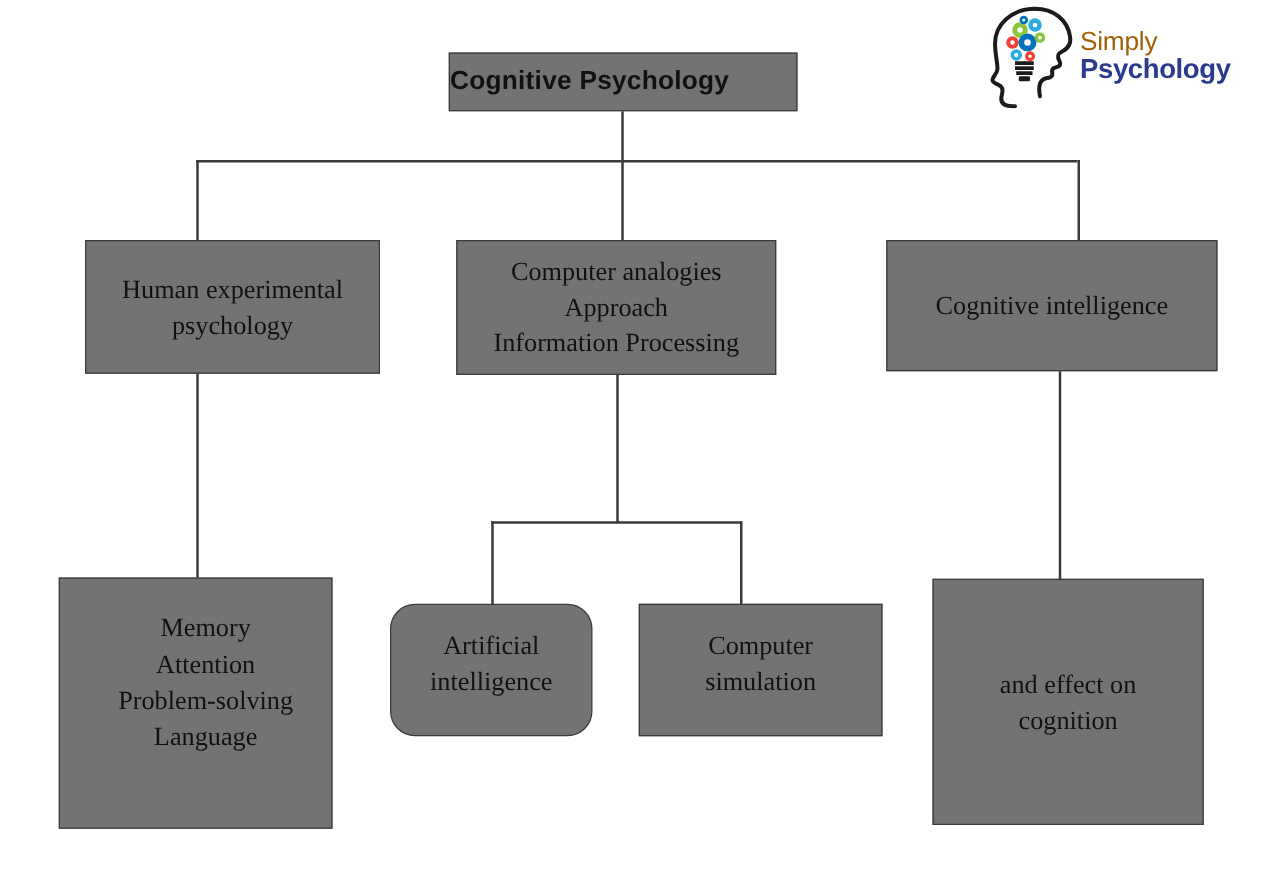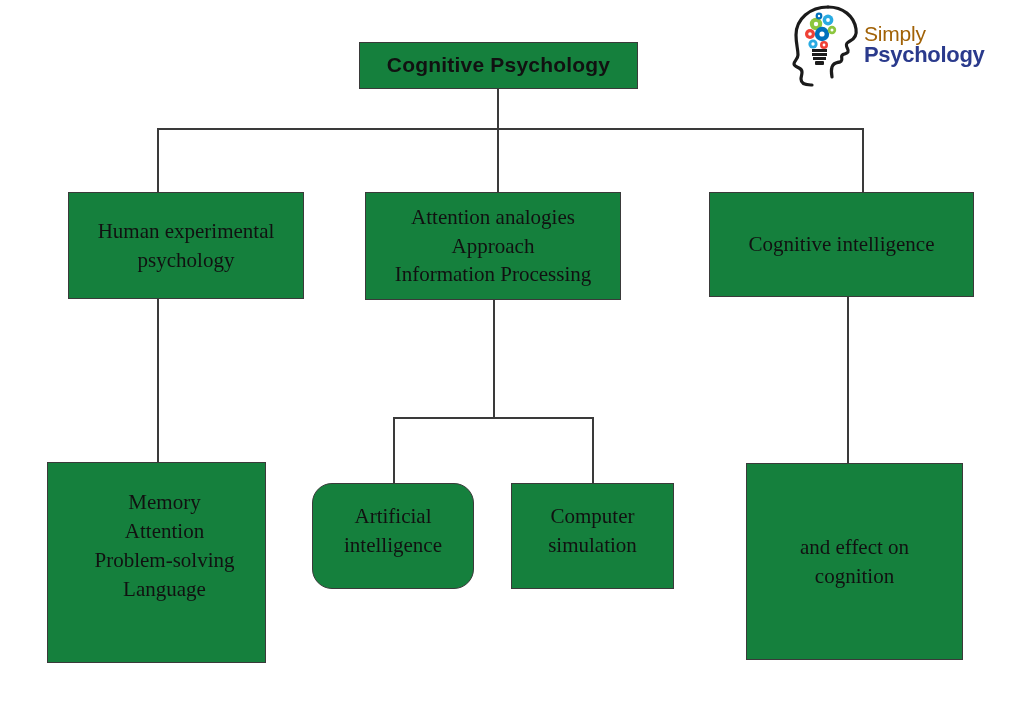--- a/index.html
+++ b/index.html
@@ -12,23 +12,23 @@
     width: 1024px;
     height: 713px;
     background: #ffffff;
     overflow: hidden;
     font-family: "Liberation Serif", "DejaVu Serif", serif;
   }
   .box {
     position: absolute;
     box-sizing: border-box;
     border: 1.5px solid #3a3a3a;
-    background: #15803d;
+    background: #737373;
     display: flex;
-    justify-content: center;
+    justify-content: flex-start;
     text-align: center;
     color: #111111;
     line-height: 1.38;
     z-index: 3;
   }
   .box .lines {
     width: 100%;
     padding: 0 8px;
     box-sizing: border-box;
   }
@@ -47,21 +47,21 @@
   }
 
   
   #box-human   { left: 40px;  top: 192px; width: 236px; height: 107px; font-size: 21px; margin-left: 28px; }
   #box-computer{ left: 365px; top: 192px; width: 256px; height: 108px; font-size: 21px; }
   #box-neuro   { left: 709px; top: 192px; width: 265px; height: 105px; font-size: 21px; }
 
   
   #box-topics  { left: 47px;  top: 462px; width: 219px; height: 201px; font-size: 21px; padding-left: 16px; }
   #box-ai      { left: 312px; top: 483px; width: 162px; height: 106px; font-size: 21px; border-radius: 20px; }
-  #box-sim     { left: 511px; top: 483px; width: 163px; height: 106px; font-size: 21px; }
+  #box-sim     { left: 511px; top: 483px; width: 195px; height: 106px; font-size: 21px; }
   #box-brain   { left: 746px; top: 463px; width: 217px; height: 197px; font-size: 21px; }
 
   #box-topics .lines { padding-top: 25px; }
   #box-ai .lines, #box-sim .lines { padding-top: 18px; }
 
   
   .ln-v, .ln-h {
     position: absolute;
     background: #3a3a3a;
     z-index: 1;
@@ -140,21 +140,21 @@
 
   <div class="box v-center" id="box-human">
     <span class="lines">
       <span class="ln">Human experimental</span>
       <span class="ln">psychology</span>
     </span>
   </div>
 
   <div class="box v-center" id="box-computer">
     <span class="lines">
-      <span class="ln">Attention analogies</span>
+      <span class="ln">Computer analogies</span>
       <span class="ln">Approach</span>
       <span class="ln">Information  Processing</span>
     </span>
   </div>
 
   <div class="box v-center" id="box-neuro">
     <span class="lines">
       <span class="ln">Cognitive intelligence</span>
     </span>
   </div>

